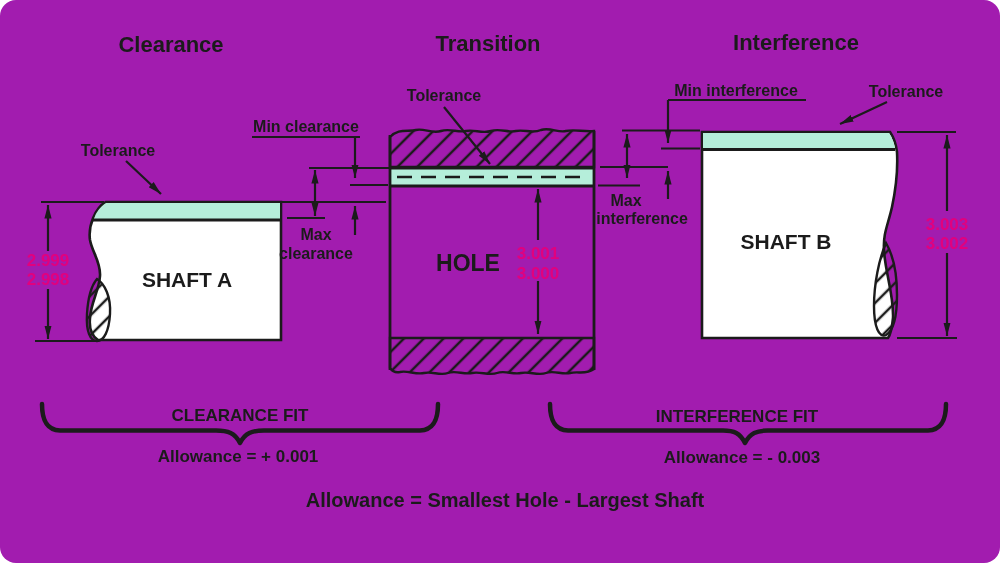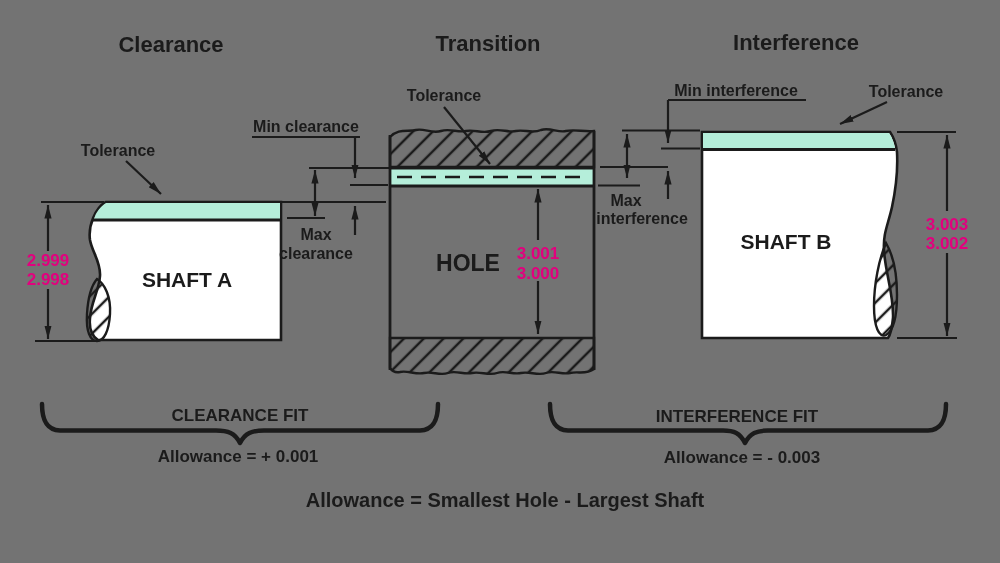--- a/index.html
+++ b/index.html
@@ -1,16 +1,16 @@
 <!DOCTYPE html>
 <html><head>
 <meta charset="utf-8">
 <style>
   html,body{margin:0;padding:0;background:#ffffff;}
-  .stage{position:relative;width:1000px;height:563px;background:#737373;overflow:hidden;}
+  .stage{position:relative;width:1000px;height:563px;background:#a21caf;overflow:hidden;border-radius:16px;}
   svg text{font-family:"Liberation Sans",sans-serif;font-weight:bold;fill:#1b1b1b;}
   .t-head{font-size:22px;}
   .t-lab{font-size:16px;}
   .t-part{font-size:21px;}
   .t-hole{font-size:23px;}
   .t-dim{font-size:17px;fill:#e2017e;}
   .t-fit{font-size:17px;}
   .t-form{font-size:20px;}
   .ln{stroke:#1b1b1b;stroke-width:2.2;fill:none;}
   .ln3{stroke:#1b1b1b;stroke-width:2.8;fill:none;}

